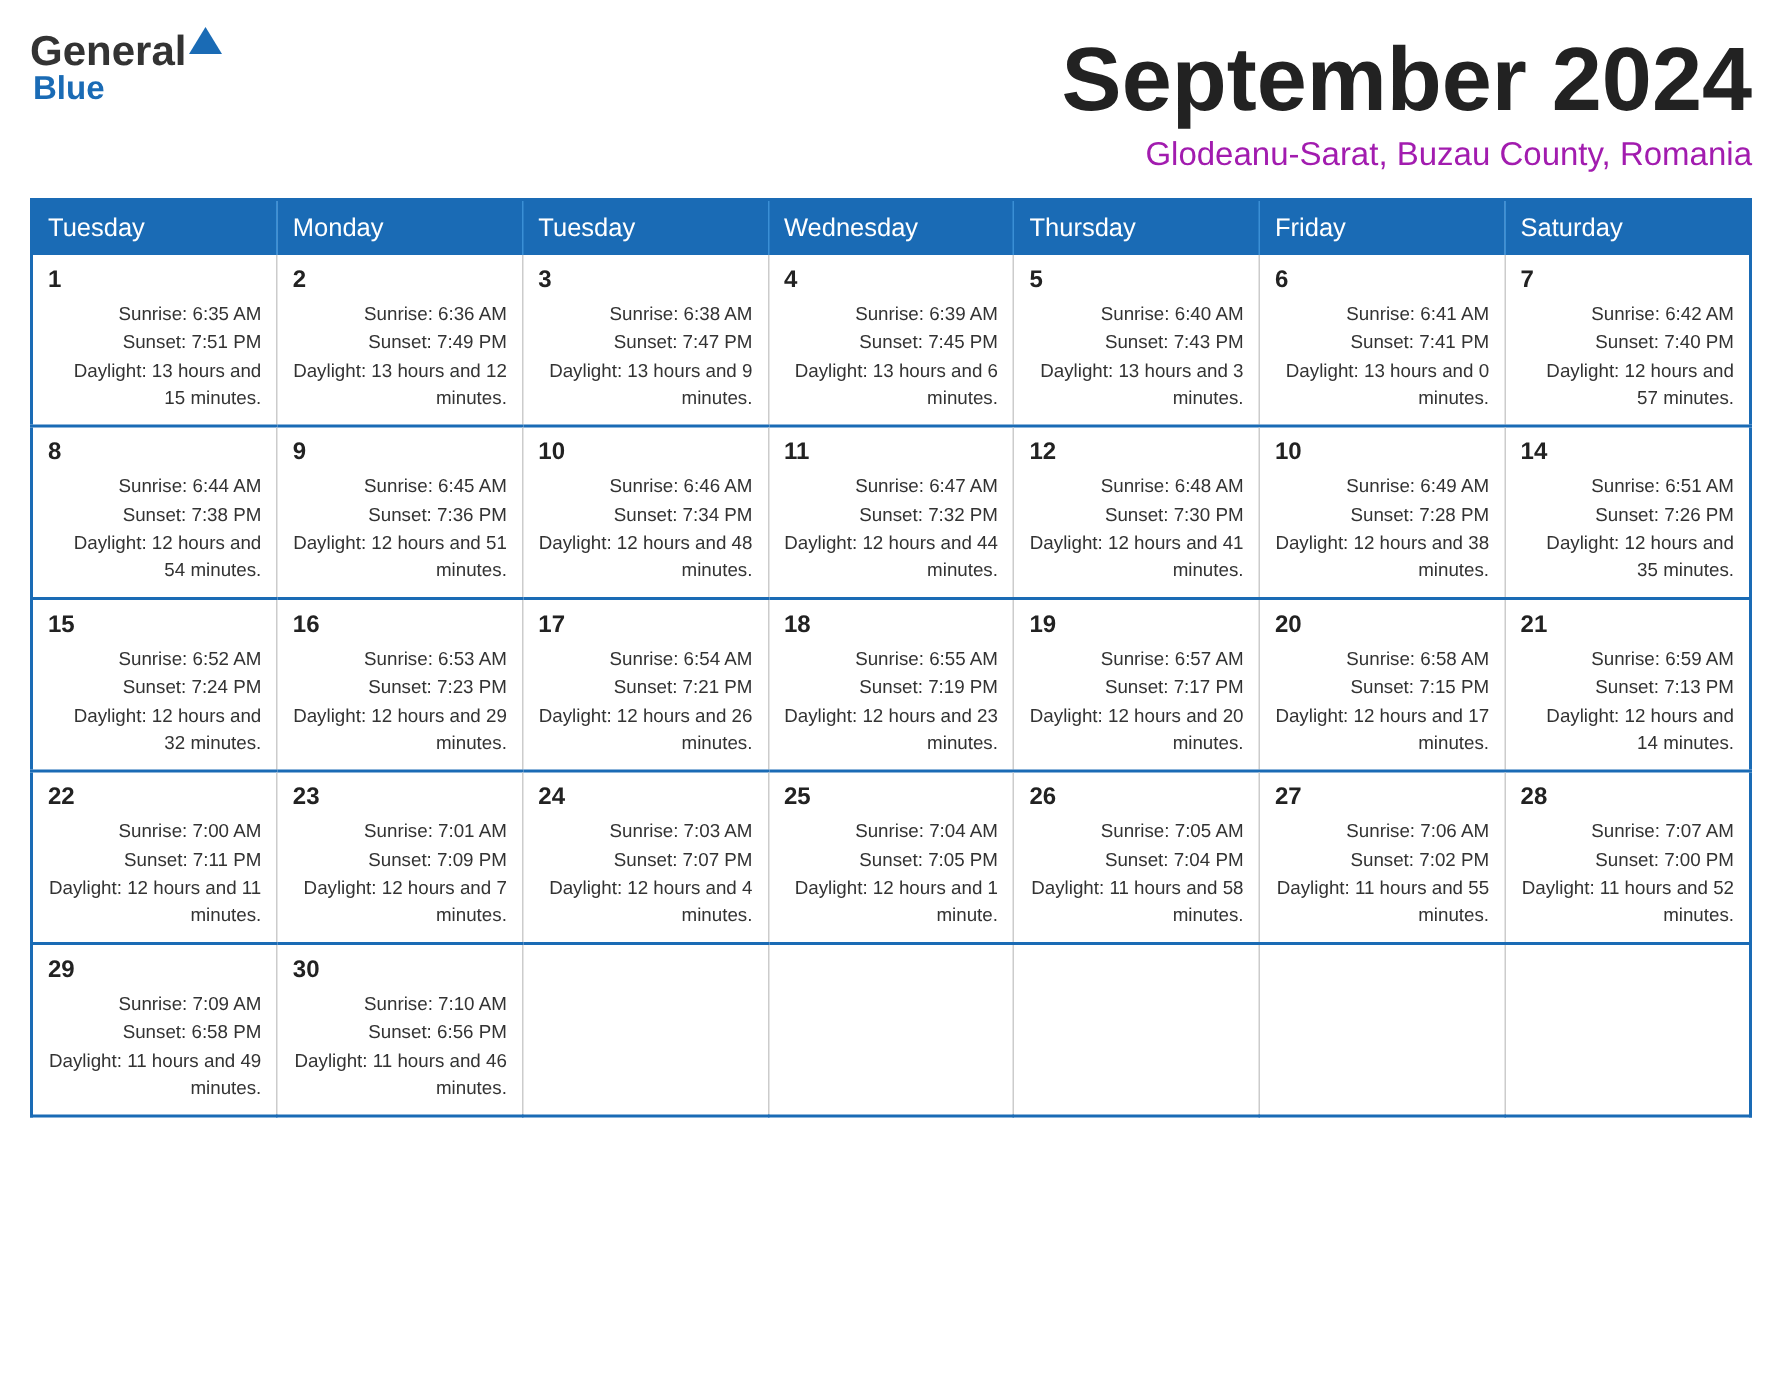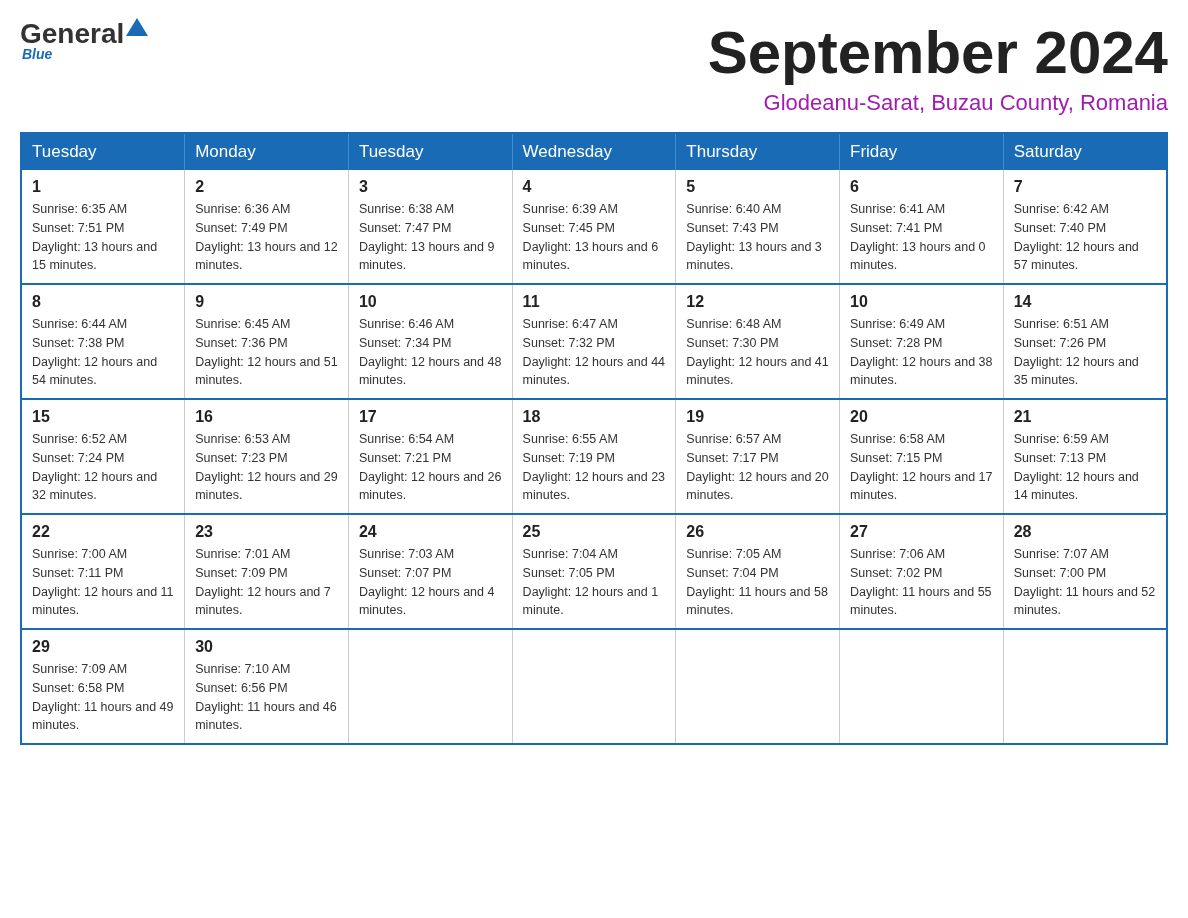--- a/index.html
+++ b/index.html
@@ -21,26 +21,25 @@
       flex-direction: column;
       align-items: flex-start;
     }
     .logo-text {
       font-size: 28px;
       font-weight: bold;
       color: #333;
       line-height: 1;
     }
     .logo-sub {
-      font-size: 14px;
+      font-size: 22px;
       color: #1a6bb5;
       font-weight: bold;
       margin-top: -2px;
       padding-left: 2px;
-      font-style: italic;
     }
     .title-area {
       text-align: right;
     }
     .month-title {
       font-size: 60px;
       font-weight: bold;
       color: #222;
       line-height: 1.1;
     }
@@ -87,20 +86,21 @@
       font-size: 16px;
       font-weight: bold;
       color: #222;
       margin-bottom: 4px;
       display: block;
     }
     .day-info {
       font-size: 12.5px;
       line-height: 1.5;
       color: #333;
+      text-align: right;
     }
     .empty-cell {
       background: #fff;
     }
   </style>
 </head>
 <body>
 
 <div class="header-area">
   <div class="logo">

